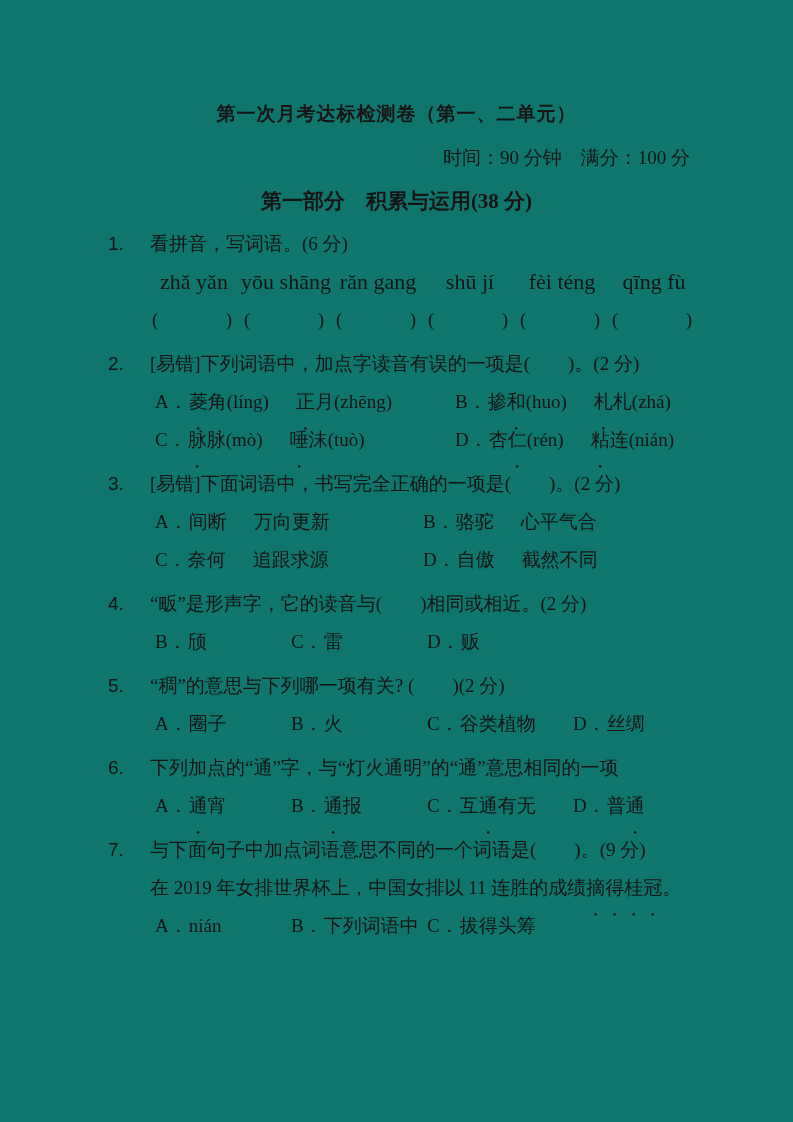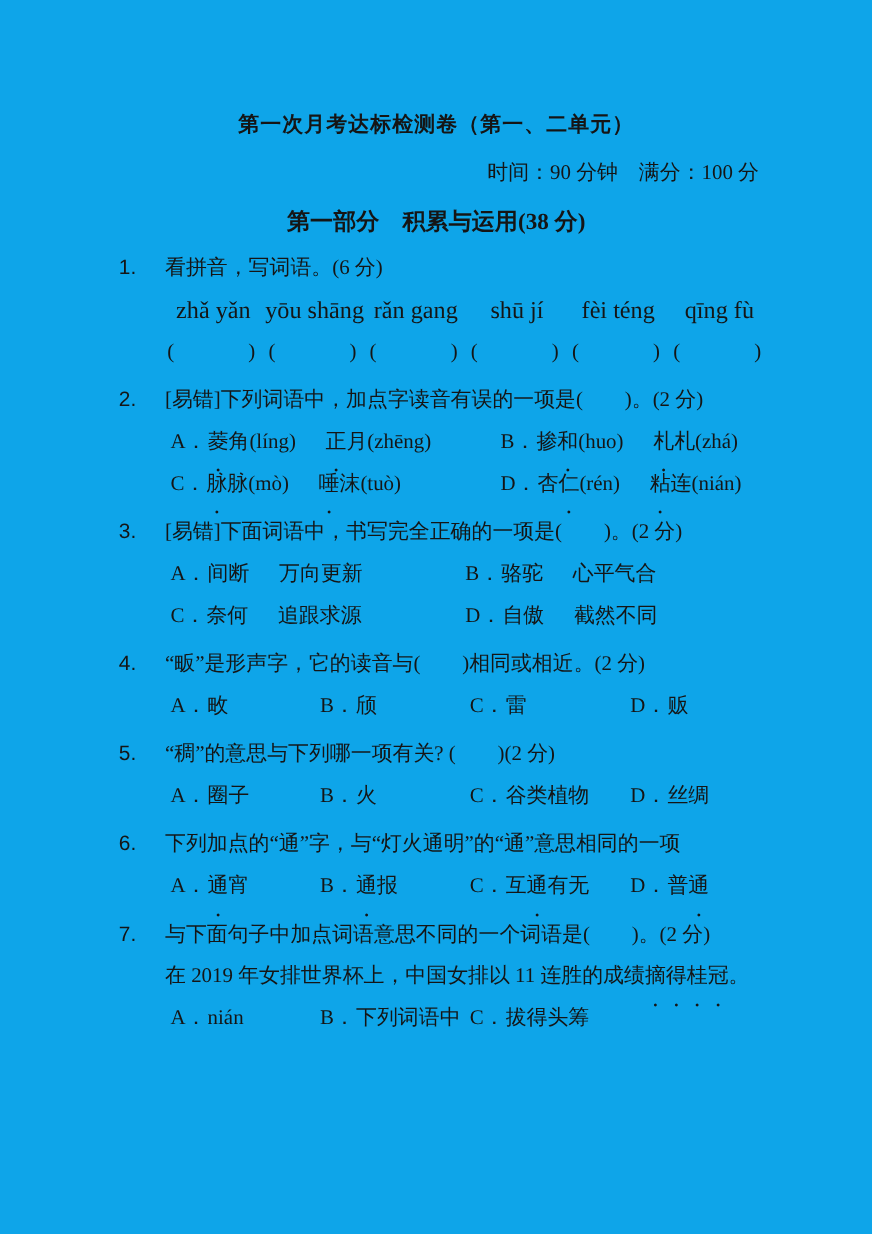--- a/index.html
+++ b/index.html
@@ -2,21 +2,21 @@
 <html><head>
 <meta charset="utf-8">
 <style>
   * { margin: 0; padding: 0; box-sizing: border-box; }
   html, body { background: #ffffff; }
   .page {
     position: relative;
     width: 793px;
     height: 1122px;
     margin: 0 auto;
-    background: #0ea5e9;
+    background: #0f766e;
     color: #151515;
     font-family: "Liberation Serif", "DejaVu Serif", serif;
     font-size: 19px;
     overflow: hidden;
     padding-top: 101px;
   }
   .title {
     text-align: center;
     font-weight: bold;
     font-size: 19px;
@@ -212,21 +212,20 @@
         </span>
       </div>
     </div>
 
     <div class="q">
       <div class="qline">
         <span class="qnum">4.</span>
         <span class="qtext">“畈”是形声字，它的读音与(　　)相同或相近。(2 分)</span>
       </div>
       <div class="opt4">
-        <span class="o"><span class="olabel">A．</span><span>畋</span></span>
         <span class="o"><span class="olabel">B．</span><span>颀</span></span>
         <span class="o"><span class="olabel">C．</span><span>雷</span></span>
         <span class="o"><span class="olabel">D．</span><span>贩</span></span>
       </div>
     </div>
 
     <div class="q">
       <div class="qline">
         <span class="qnum">5.</span>
         <span class="qtext">“稠”的意思与下列哪一项有关? (　　)(2 分)</span>
@@ -248,21 +247,21 @@
         <span class="o"><span class="olabel">A．</span><span><span class="emdot">通</span>宵</span></span>
         <span class="o"><span class="olabel">B．</span><span><span class="emdot">通</span>报</span></span>
         <span class="o"><span class="olabel">C．</span><span>互<span class="emdot">通</span>有无</span></span>
         <span class="o"><span class="olabel">D．</span><span>普<span class="emdot">通</span></span></span>
       </div>
     </div>
 
     <div class="q">
       <div class="qline">
         <span class="qnum">7.</span>
-        <span class="qtext">与下面句子中加点词语意思不同的一个词语是(　　)。(2 分)</span>
+        <span class="qtext">与下面句子中加点词语意思不同的一个词语是(　　)。(9 分)</span>
       </div>
       <div class="indent sentence">在 2019 年女排世界杯上，中国女排以 11 连胜的成绩<span class="emdot">摘</span><span class="emdot">得</span><span class="emdot">桂</span><span class="emdot">冠</span>。</div>
       <div class="opt4">
         <span class="o"><span class="olabel">A．</span><span>nián</span></span>
         <span class="o"><span class="olabel">B．</span><span>下列词语中</span></span>
         <span class="o"><span class="olabel">C．</span><span>拔得头筹</span></span>
       </div>
     </div>
 
   </div>

